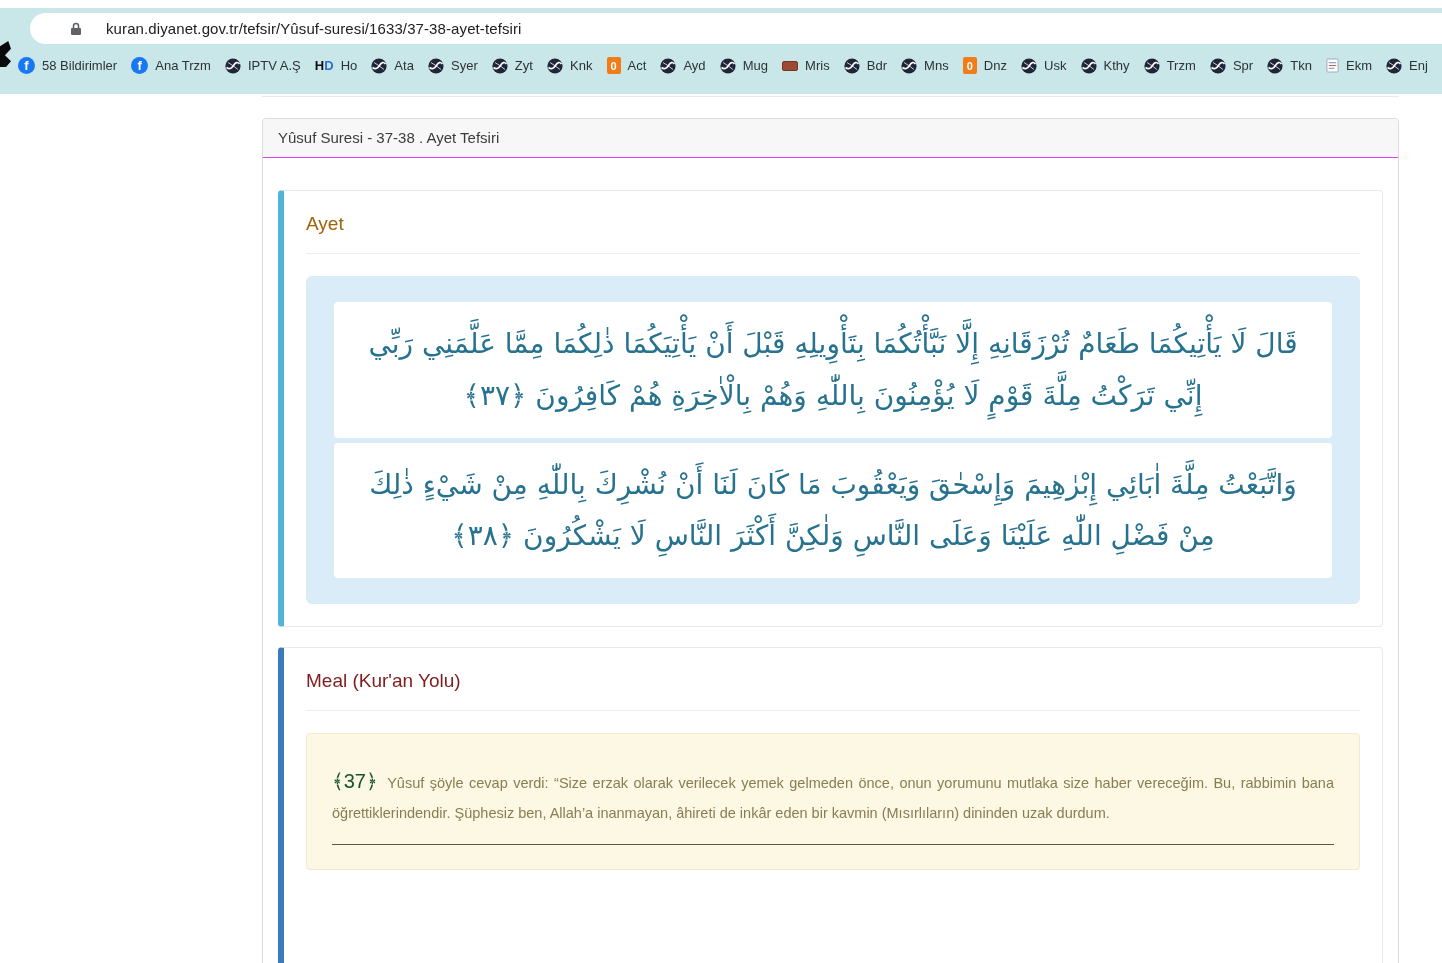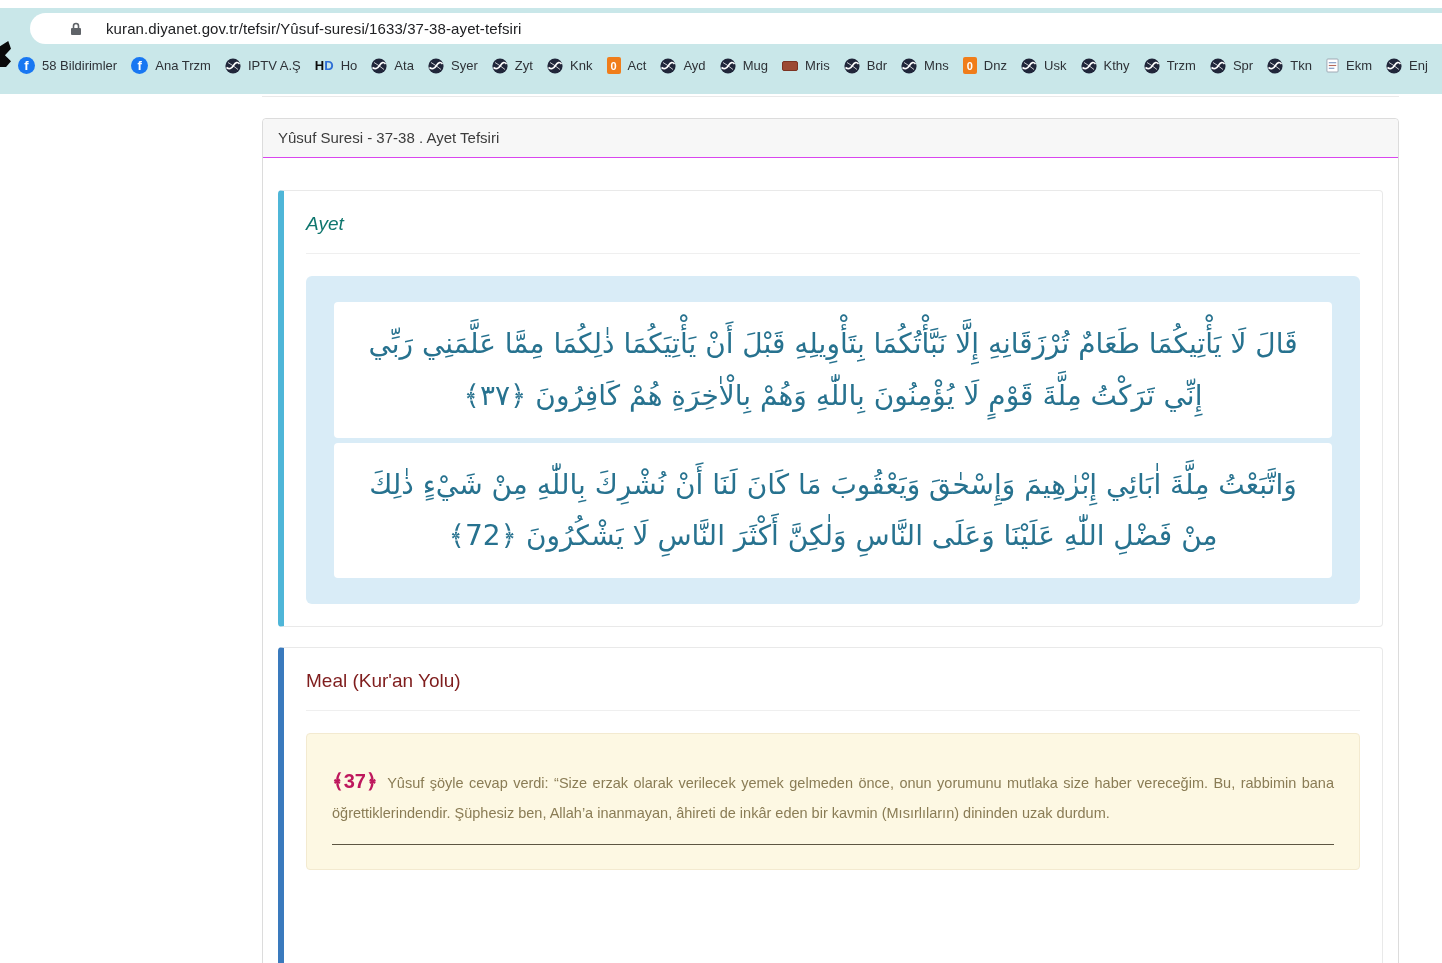--- a/index.html
+++ b/index.html
@@ -32,33 +32,33 @@
   .bc-sep { color: #9b9b9b; padding: 0 7px; }
   .bc-current { color: #b91c1c; }
 
   .panel { position: absolute; top: 118px; left: 262px; width: 1137px; height: 1200px; border: 1px solid #dcdcdc; border-radius: 4px; background: #fff; }
   .panel-heading { height: 39px; background: #f7f7f7; border-bottom: 1px solid #d946ef; border-radius: 4px 4px 0 0; line-height: 38px; padding-left: 15px; font-size: 15px; color: #3c3c3c; }
   .panel-body { padding: 16px 15px 20px 15px; }
 
   .section-card { border: 1px solid #e9e9e9; border-left: 6px solid #4fb6d8; border-radius: 4px; padding: 22px; margin-top: 16px; background: #fff; }
   .section-card.meal-card { border-left-color: #3a7abd; margin-top: 20px; min-height: 400px; }
   .section-title { font-size: 19px; font-weight: normal; }
-  .ayet-title { color: #0f766e; font-style: italic; }
+  .ayet-title { color: #a16207; }
   .meal-title { color: #7f1d1d; }
   .section-divider { border: none; border-top: 1px solid #efefef; margin: 18px 0 22px 0; }
 
   .ayet-box { background: #d9ecf7; border-radius: 6px; padding: 26px 28px; }
   .verse-white { background: #ffffff; border-radius: 4px; padding: 16px 31px; text-align: center; }
   .verse-white + .verse-white { margin-top: 5px; }
   .arabic { direction: rtl; font-family: "DejaVu Sans", sans-serif; font-size: 28px; line-height: 1.85; color: #27728f; }
 
   .meal-box { background: #fdf8e3; border: 1px solid #f3ead0; border-radius: 4px; padding: 10px 25px 22px 25px; }
   .meal-verse { margin-top: 18px; }
   .meal-text { color: #8a7c55; font-size: 14.5px; line-height: 1.9; text-align: justify; }
-  .verse-num { font-weight: bold; font-size: 20px; margin-right: 4px; color: #be185d; }
+  .verse-num { font-weight: normal; font-size: 20px; margin-right: 4px; color: #14532d; }
   .meal-hr { border: none; border-top: 1px solid #5d5642; margin: 16px 0 2px 0; }
 </style>
 </head>
 <body>
 
 <div class="page">
 
   <nav class="breadcrumb">
     <a>Anasayfa</a><span class="bc-sep">/</span><a>Tefsir</a><span class="bc-sep">/</span><span class="bc-current">Yûsuf Suresi</span>
   </nav>
@@ -68,21 +68,21 @@
     <div class="panel-body">
 
       <section class="section-card ayet-card">
         <h2 class="section-title ayet-title">Ayet</h2>
         <hr class="section-divider">
         <div class="ayet-box">
           <div class="verse-white">
             <div class="arabic" dir="rtl">قَالَ لَا يَأْتِيكُمَا طَعَامٌ تُرْزَقَانِهِ إِلَّا نَبَّأْتُكُمَا بِتَأْوِيلِهِ قَبْلَ أَنْ يَأْتِيَكُمَا ذٰلِكُمَا مِمَّا عَلَّمَنِي رَبِّي إِنِّي تَرَكْتُ مِلَّةَ قَوْمٍ لَا يُؤْمِنُونَ بِاللّٰهِ وَهُمْ بِالْاٰخِرَةِ هُمْ كَافِرُونَ ﴿٣٧﴾</div>
           </div>
           <div class="verse-white">
-            <div class="arabic" dir="rtl">وَاتَّبَعْتُ مِلَّةَ اٰبَائِي إِبْرٰهِيمَ وَإِسْحٰقَ وَيَعْقُوبَ مَا كَانَ لَنَا أَنْ نُشْرِكَ بِاللّٰهِ مِنْ شَيْءٍ ذٰلِكَ مِنْ فَضْلِ اللّٰهِ عَلَيْنَا وَعَلَى النَّاسِ وَلٰكِنَّ أَكْثَرَ النَّاسِ لَا يَشْكُرُونَ ﴿72﴾</div>
+            <div class="arabic" dir="rtl">وَاتَّبَعْتُ مِلَّةَ اٰبَائِي إِبْرٰهِيمَ وَإِسْحٰقَ وَيَعْقُوبَ مَا كَانَ لَنَا أَنْ نُشْرِكَ بِاللّٰهِ مِنْ شَيْءٍ ذٰلِكَ مِنْ فَضْلِ اللّٰهِ عَلَيْنَا وَعَلَى النَّاسِ وَلٰكِنَّ أَكْثَرَ النَّاسِ لَا يَشْكُرُونَ ﴿٣٨﴾</div>
           </div>
         </div>
       </section>
 
       <section class="section-card meal-card">
         <h2 class="section-title meal-title">Meal (Kur'an Yolu)</h2>
         <hr class="section-divider">
         <div class="meal-box">
           <div class="meal-verse">
             <p class="meal-text"><span class="verse-num">﴾37﴿</span> <span>Yûsuf şöyle cevap verdi: “Size erzak olarak verilecek yemek gelmeden önce, onun yorumunu mutlaka size haber vereceğim. Bu, rabbimin bana öğrettiklerindendir. Şüphesiz ben, Allah’a inanmayan, âhireti de inkâr eden bir kavmin (Mısırlıların) dininden uzak durdum.</span></p>

